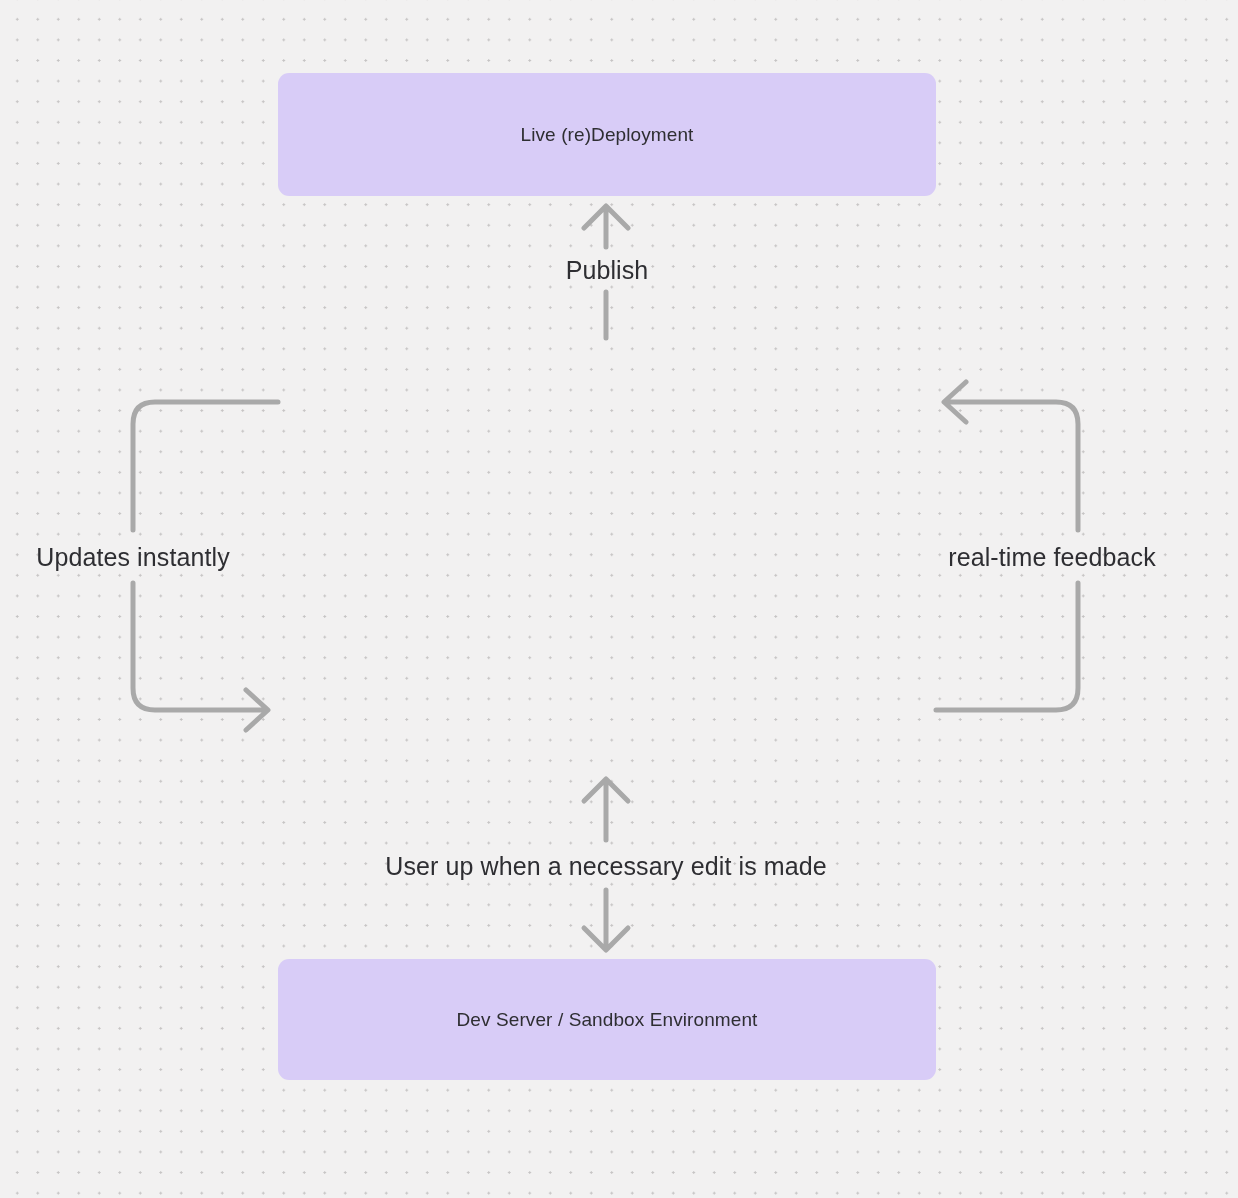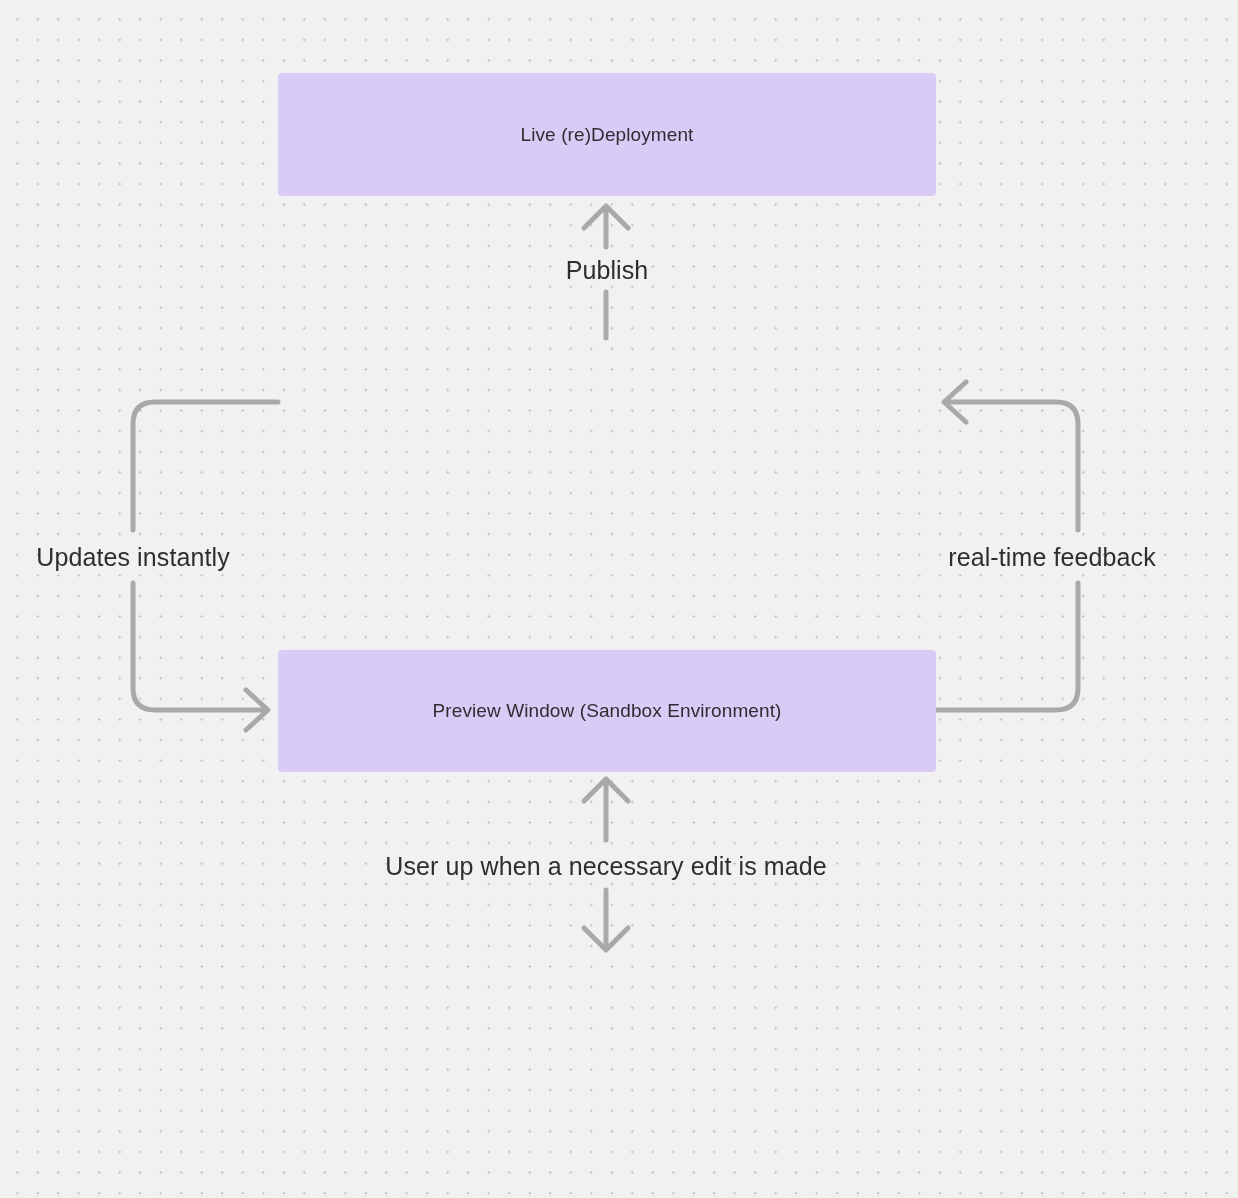--- a/index.html
+++ b/index.html
@@ -37,21 +37,21 @@
     stroke: var(--edge);
     stroke-width: 5;
     stroke-linecap: round;
     stroke-linejoin: round;
   }
   .node {
     position: absolute;
     width: 658px;
     height: 122px;
     background: var(--node-fill);
-    border-radius: 4px;
+    border-radius: 11px;
     display: flex;
     align-items: center;
     justify-content: center;
     text-align: center;
     color: var(--text);
     font-size: 19px;
     letter-spacing: 0.1px;
   }
   .node-live     { left: 278px; top: 73px;  height: 123px; }
   .node-editor   { left: 278px; top: 342px; height: 121px; }
@@ -84,23 +84,23 @@
     <path d="M936 710 H1056 Q1078 710 1078 688 V583 M1078 530 V424 Q1078 402 1056 402 H948 M966 382 L944 402 L966 422"></path>
 
     <path d="M606 780 V840 M584 801 L606 779 L628 801 M606 890 V948 M584 928 L606 950 L628 928"></path>
   </svg>
 
   <div class="node node-live">
     <span>Live (re)Deployment</span>
   </div>
 
 
-  <div class="node node-preview">
-    <span>Preview Window (Sandbox Environment)</span>
+
+  <div class="node node-dev">
+    <span>Dev Server / Sandbox Environment</span>
   </div>
-
 
   <div class="edge-label label-publish">Publish</div>
   <div class="edge-label label-updates">Updates instantly</div>
   <div class="edge-label label-feedback">real-time feedback</div>
   <div class="edge-label label-spunup">User up when a necessary edit is made</div>
 
 </div>
 
 </body></html>

